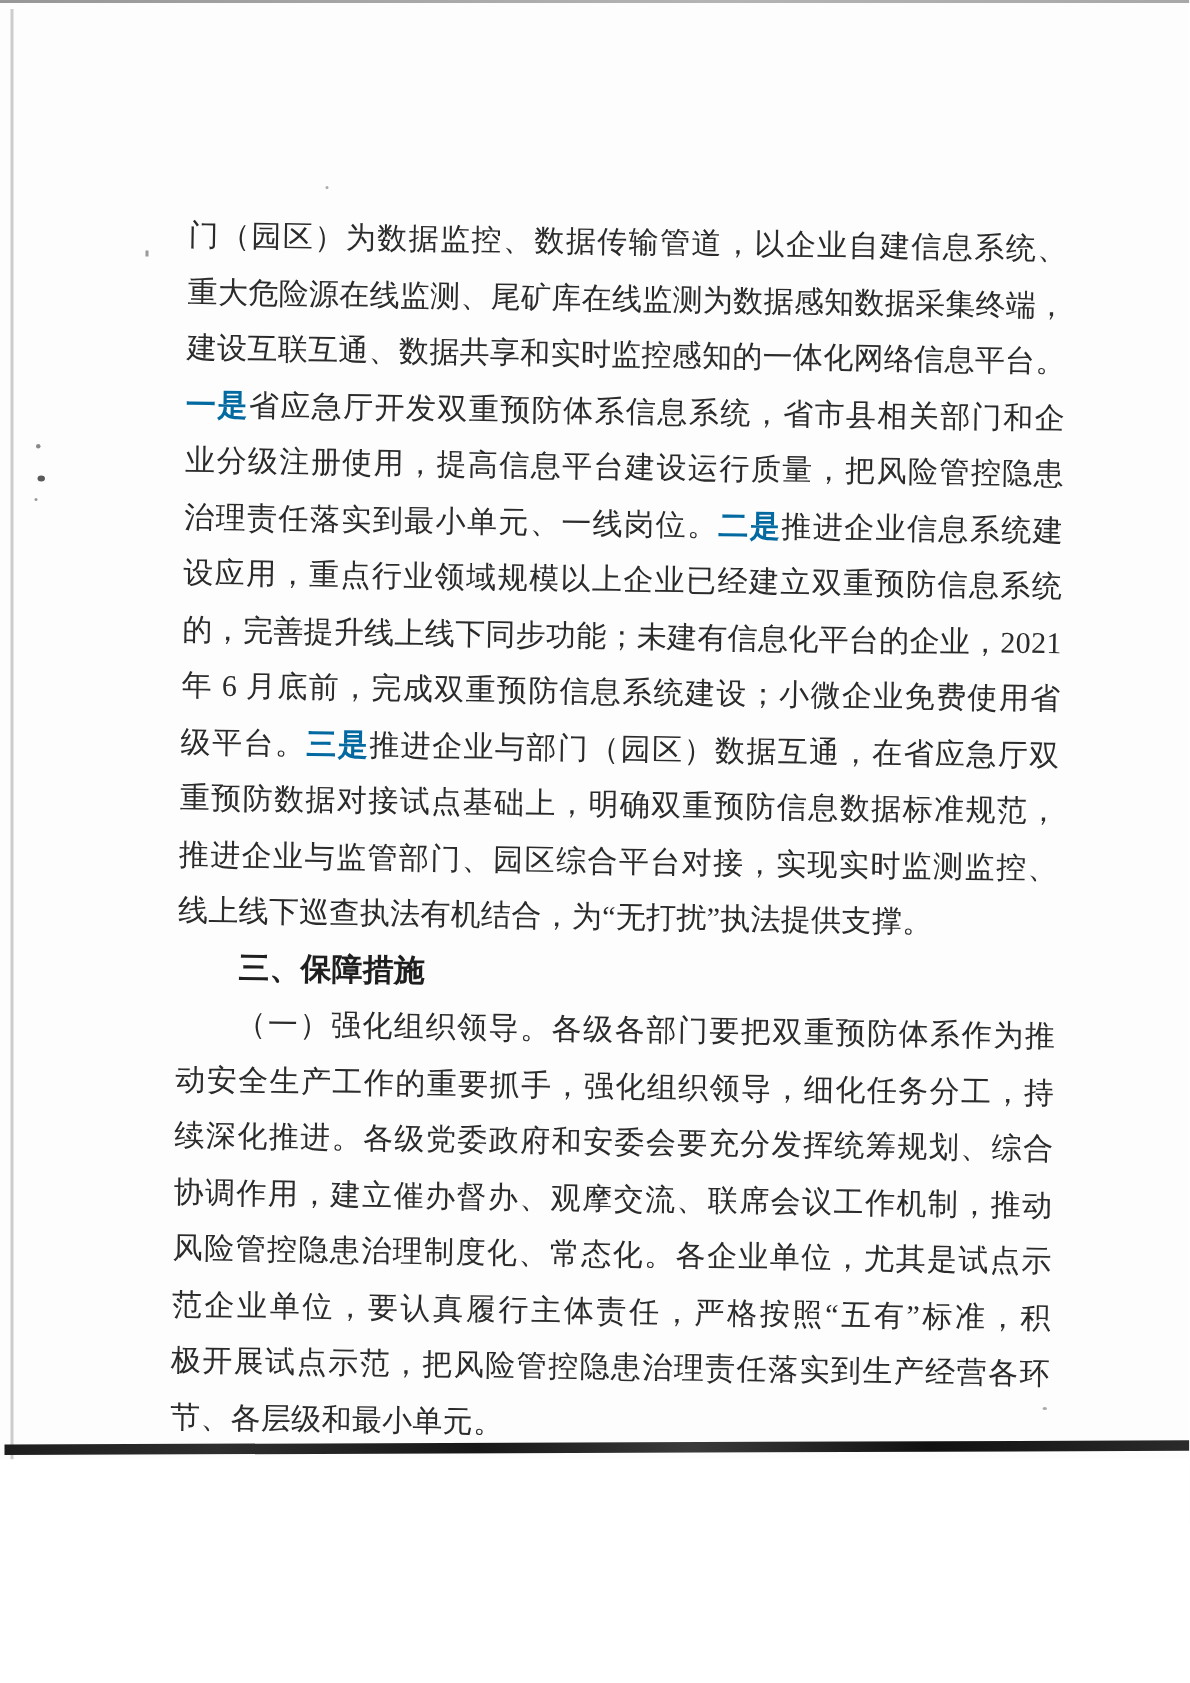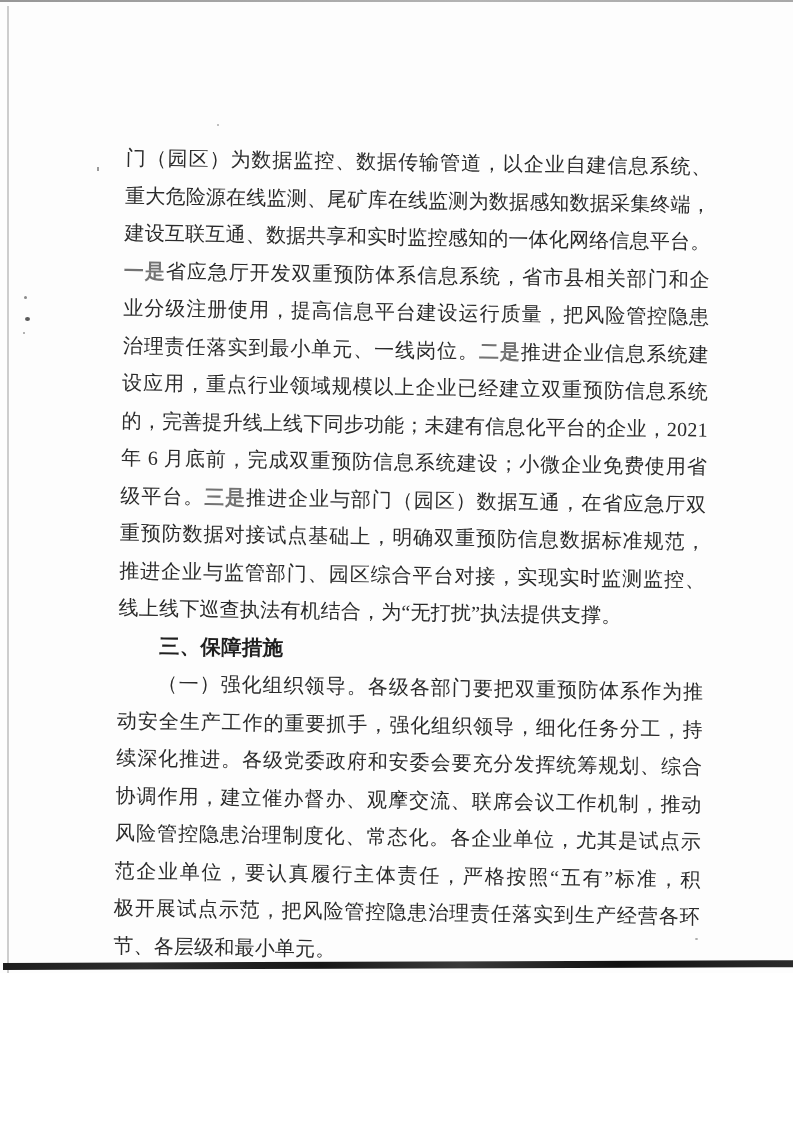--- a/index.html
+++ b/index.html
@@ -62,21 +62,21 @@
   }
   .line.indent { text-indent: 2em; }
   .line.heading {
     text-align: left;
     text-align-last: left;
     text-indent: 2em;
     font-weight: bold;
     font-size: 20.5px;
     color: #1f1f1f;
   }
-  .line b { font-weight: bold; color: #737373; }
+  .line b { font-weight: bold; color: #0369a1; }
   .page-number {
     margin-top: 22px;
     height: 37.5px;
     line-height: 37.5px;
     font-size: 20px;
     text-align: right;
     padding-right: 6px;
     letter-spacing: 2px;
     color: #3a3a3a;
   }

